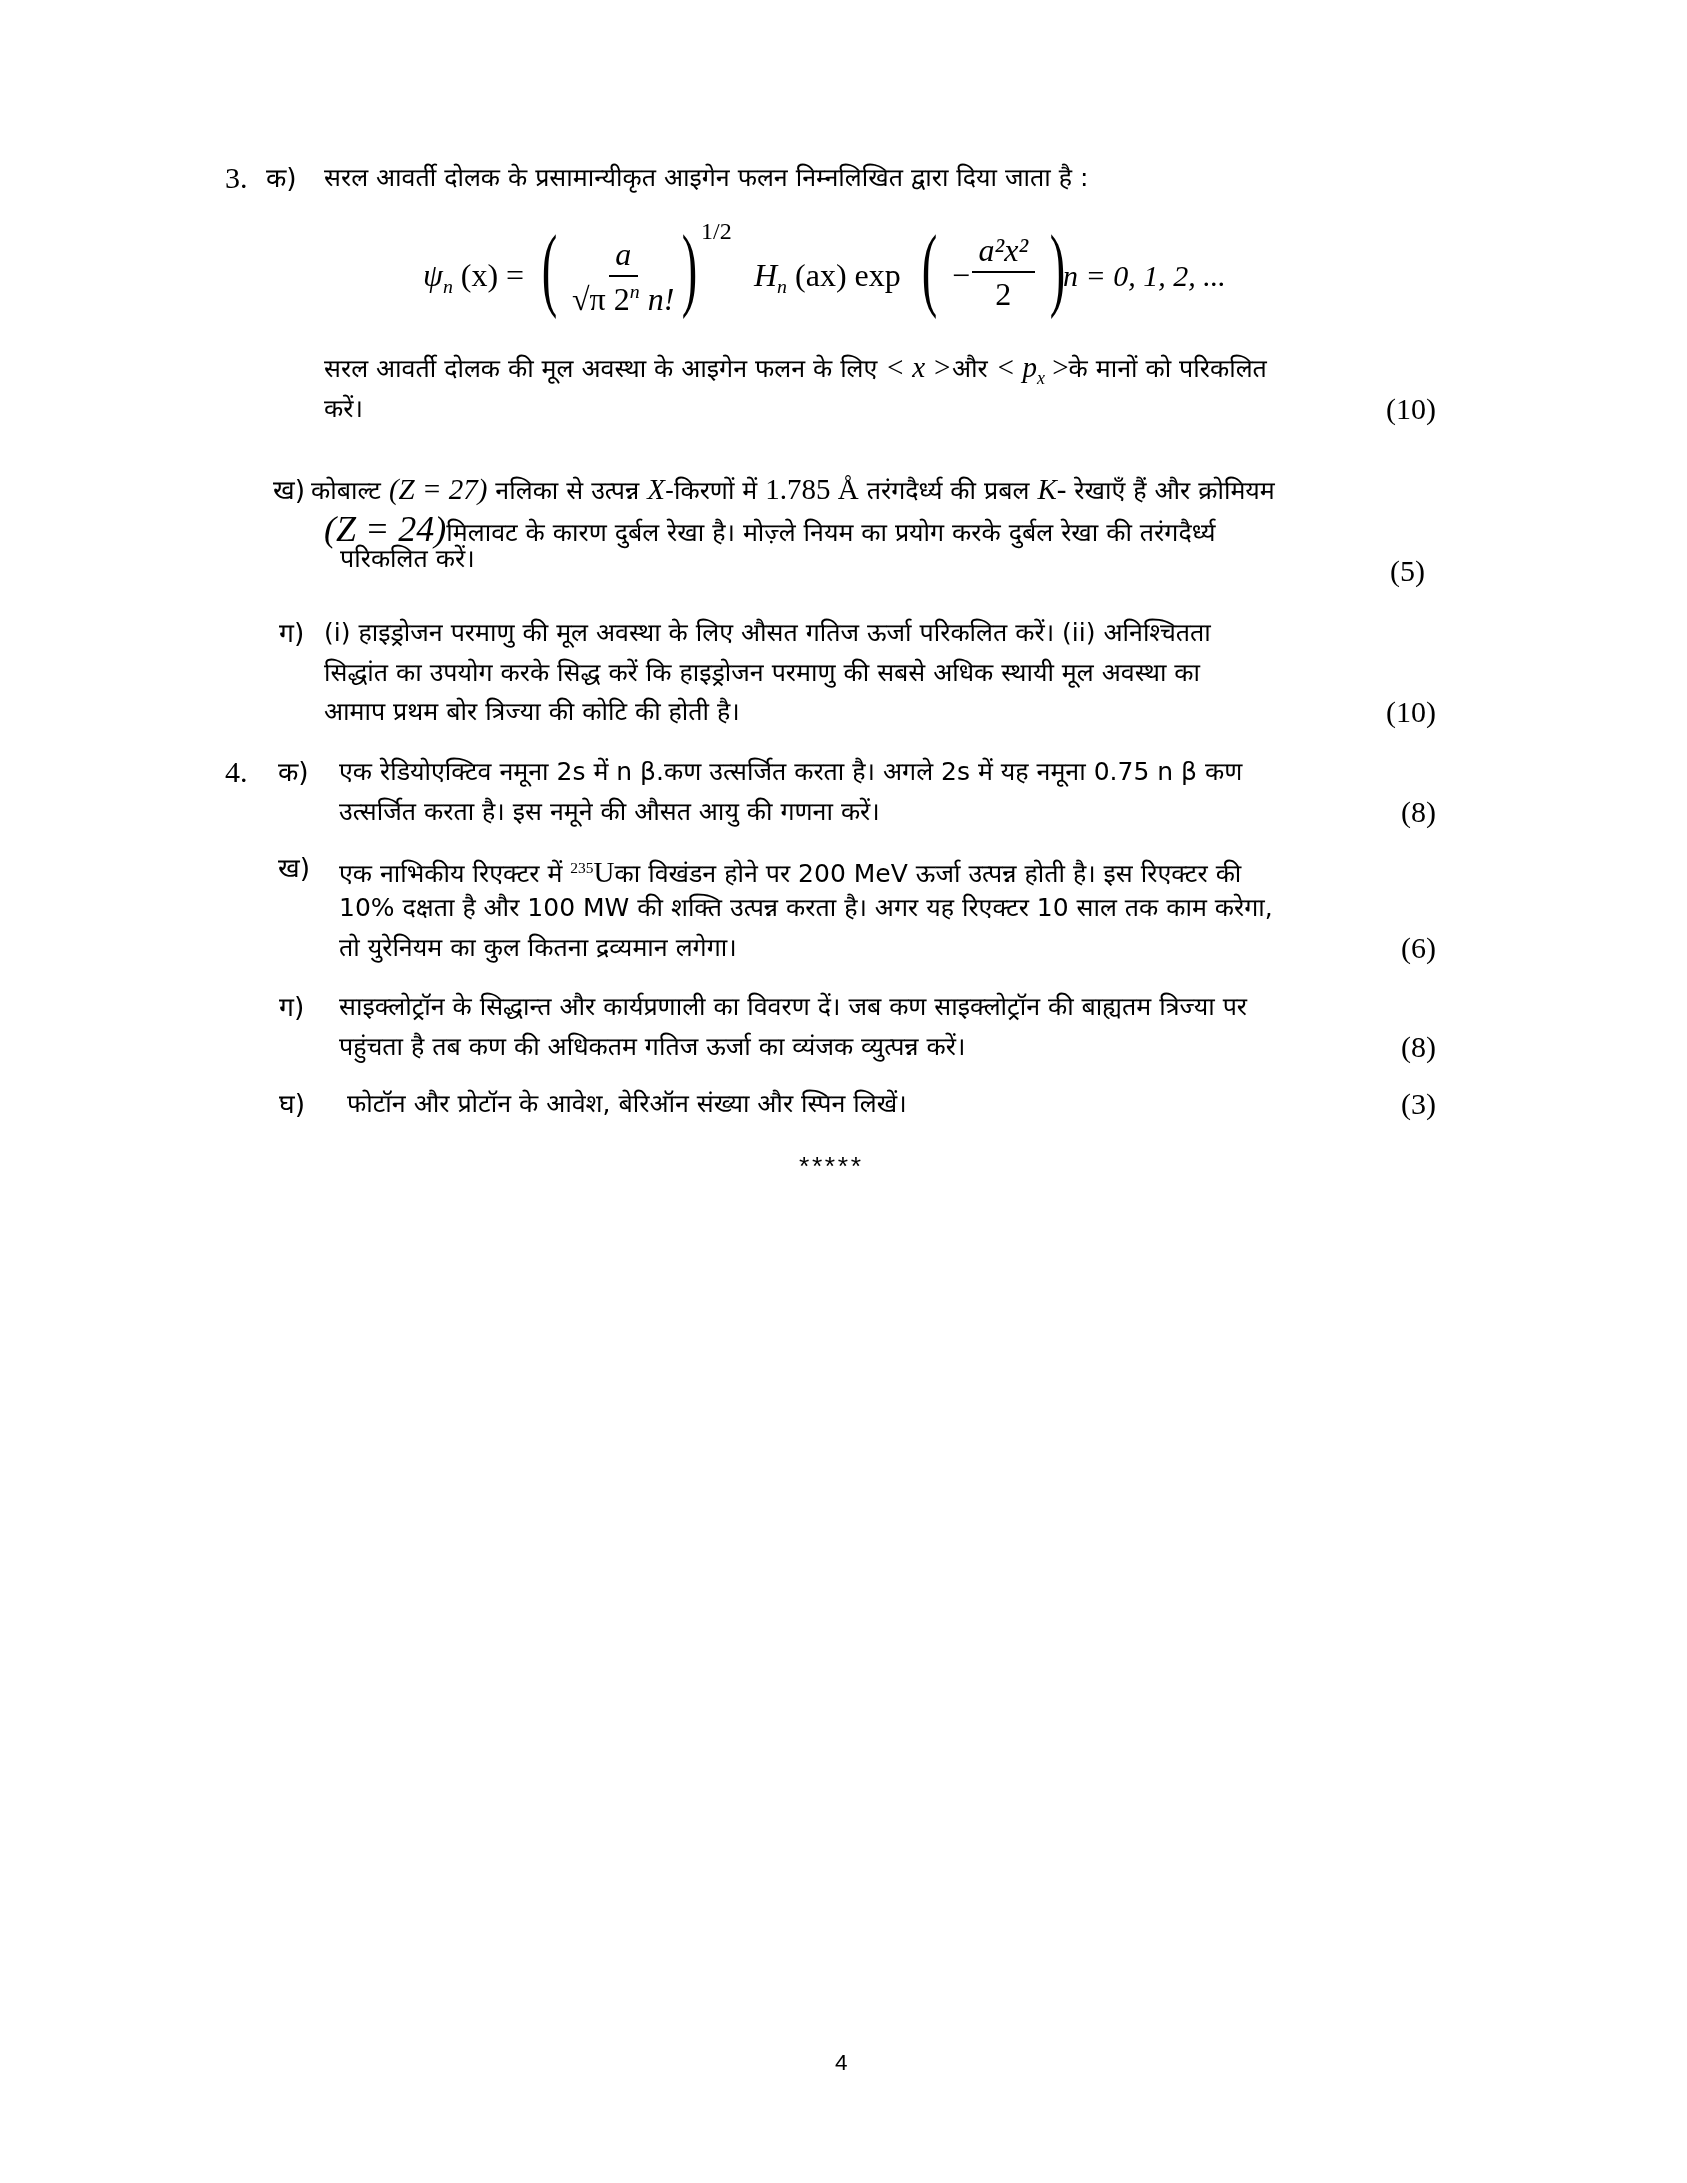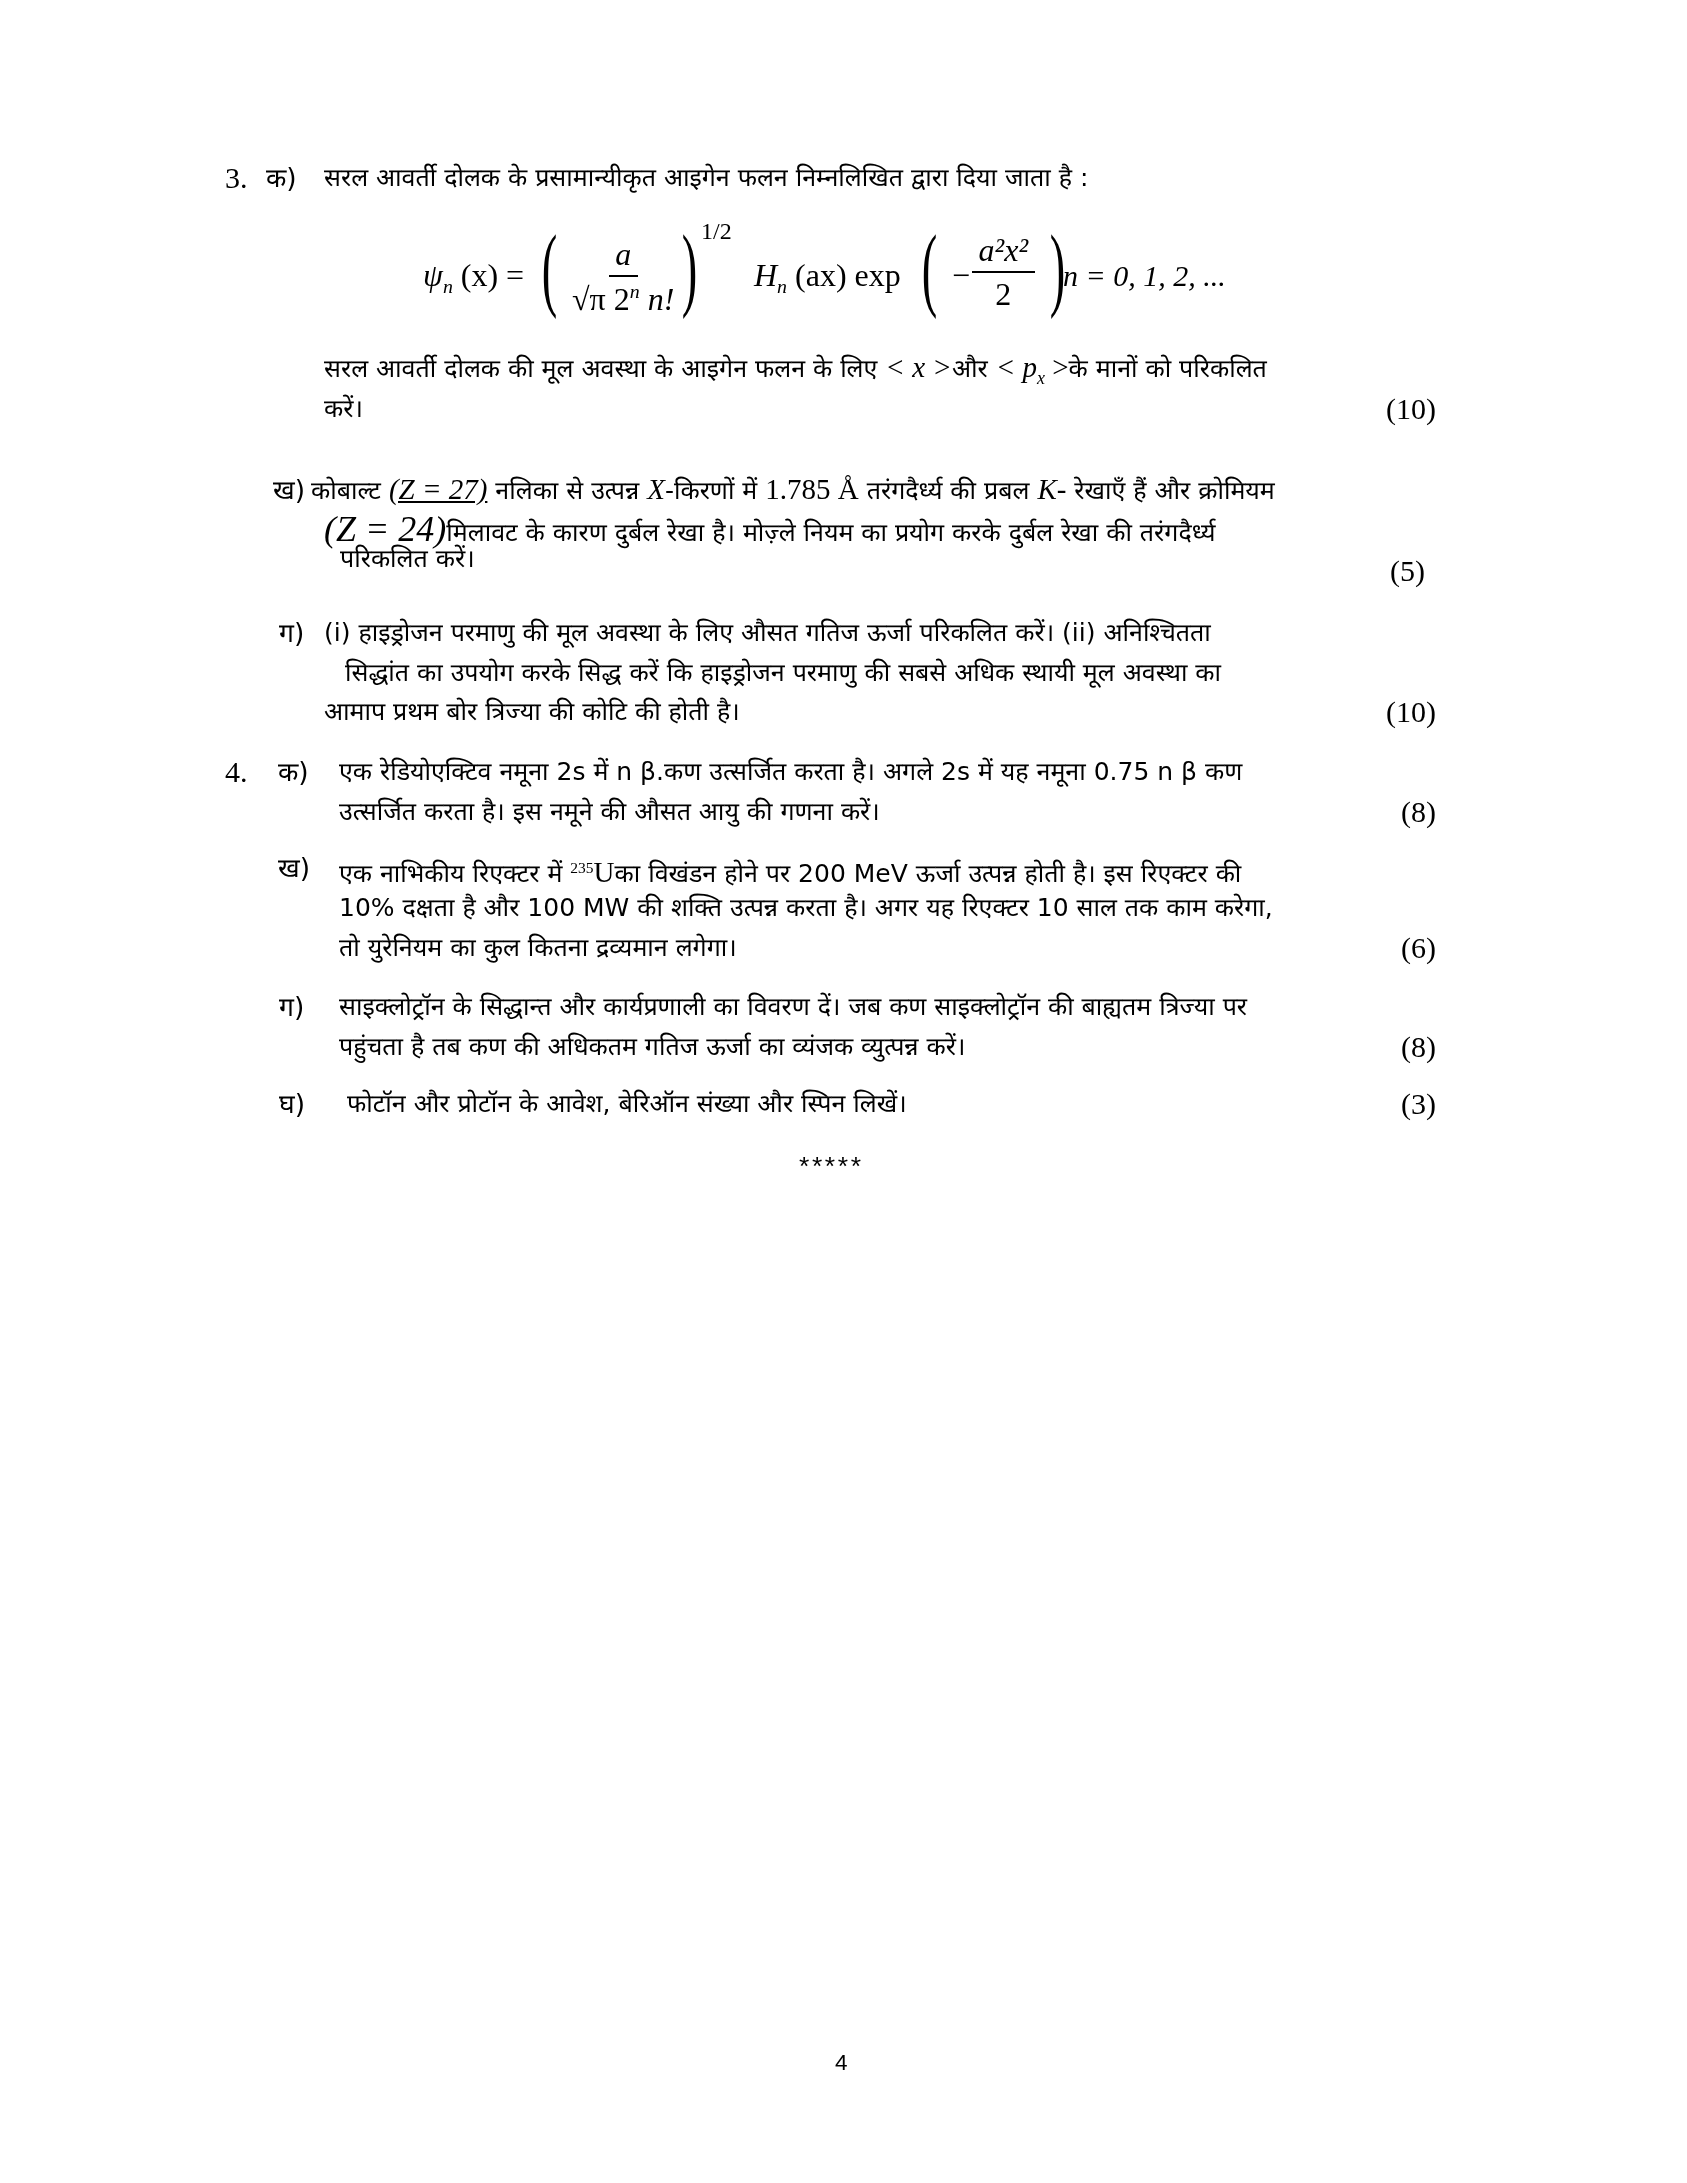--- a/index.html
+++ b/index.html
@@ -69,37 +69,37 @@
     <span>सरल आवर्ती दोलक की मूल अवस्था के आइगेन फलन के लिए</span>
     <span class="math" style="font-family:'Liberation Serif',serif; font-size:29px;">&lt; x &gt;</span><span>और</span>
     <span class="math" style="font-family:'Liberation Serif',serif; font-size:29px;"><span>&lt; p</span><sub class="s">x</sub><span class="rm"> &gt;</span></span><span>के मानों को परिकलित</span>
   </div>
   <div class="line hin" style="left:324px; top:390px;">करें।</div>
   <span class="marks" style="top:390px;">(10)</span>
 
   <span class="sub" style="left:273px; top:471px;">ख)</span>
   <div class="line hin" style="left:311px; top:471px;">
     <span>कोबाल्ट</span>
-    <span class="math" style="font-size:29px;text-decoration:underline;">(Z = 27)</span>
+    <span class="math" style="font-size:29px;">(Z = 27)</span>
     <span>नलिका से उत्पन्न</span>
     <span class="math" style="font-size:29px;">X</span><span>-किरणों में</span>
     <span style="font-family:'Liberation Serif',serif; font-size:29px;">1.785 Å</span>
     <span>तरंगदैर्ध्य की प्रबल</span>
     <span class="math" style="font-size:29px;">K-</span>
     <span>रेखाएँ हैं और क्रोमियम</span>
   </div>
   <div class="line hin" style="left:324px; top:511px;">
     <span class="math" style="font-size:36px;">(Z = 24)</span><span>मिलावट के कारण दुर्बल रेखा है। मोज़्ले नियम का प्रयोग करके दुर्बल रेखा की तरंगदैर्ध्य</span>
   </div>
   <div class="line hin" style="left:324px; top:540px;margin-left:16px;">परिकलित करें।</div>
   <span class="marks" style="top:552px; right:262px;">(5)</span>
 
   <span class="sub" style="left:279px; top:614px;">ग)</span>
   <div class="line hin" style="left:324px; top:614px;">(i) हाइड्रोजन परमाणु की मूल अवस्था के लिए औसत गतिज ऊर्जा परिकलित करें। (ii) अनिश्चितता</div>
-  <div class="line hin" style="left:324px; top:654px;margin-left:21px;">सिद्धांत का उपयोग करके सिद्ध करें कि हाइड्रोजन परमाणु की सबसे अधिक स्थायी मूल अवस्था का</div>
+  <div class="line hin" style="left:324px; top:654px;">सिद्धांत का उपयोग करके सिद्ध करें कि हाइड्रोजन परमाणु की सबसे अधिक स्थायी मूल अवस्था का</div>
   <div class="line hin" style="left:324px; top:693px;">आमाप प्रथम बोर त्रिज्या की कोटि की होती है।</div>
   <span class="marks" style="top:693px;">(10)</span>
 </div>
 
 <div>
   <span class="qnum" style="left:225px; top:753px;">4.</span>
   <span class="sub" style="left:278px; top:753px;">क)</span>
   <div class="line hin" style="left:339px; top:753px;">एक रेडियोएक्टिव नमूना 2s में n  β.कण उत्सर्जित करता है। अगले 2s में यह नमूना 0.75 n  β कण</div>
   <div class="line hin" style="left:339px; top:793px;">उत्सर्जित करता है। इस नमूने की औसत आयु की गणना करें।</div>
   <span class="marks" style="top:793px;">(8)</span>

